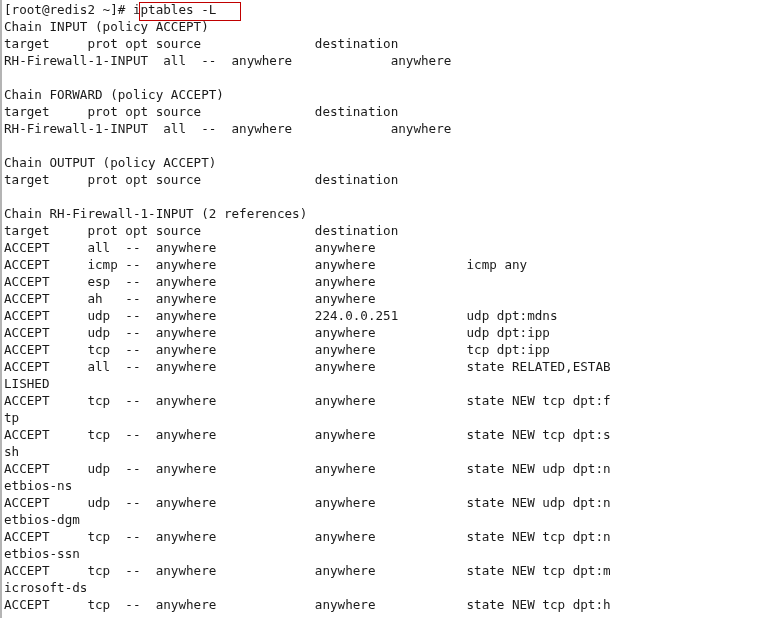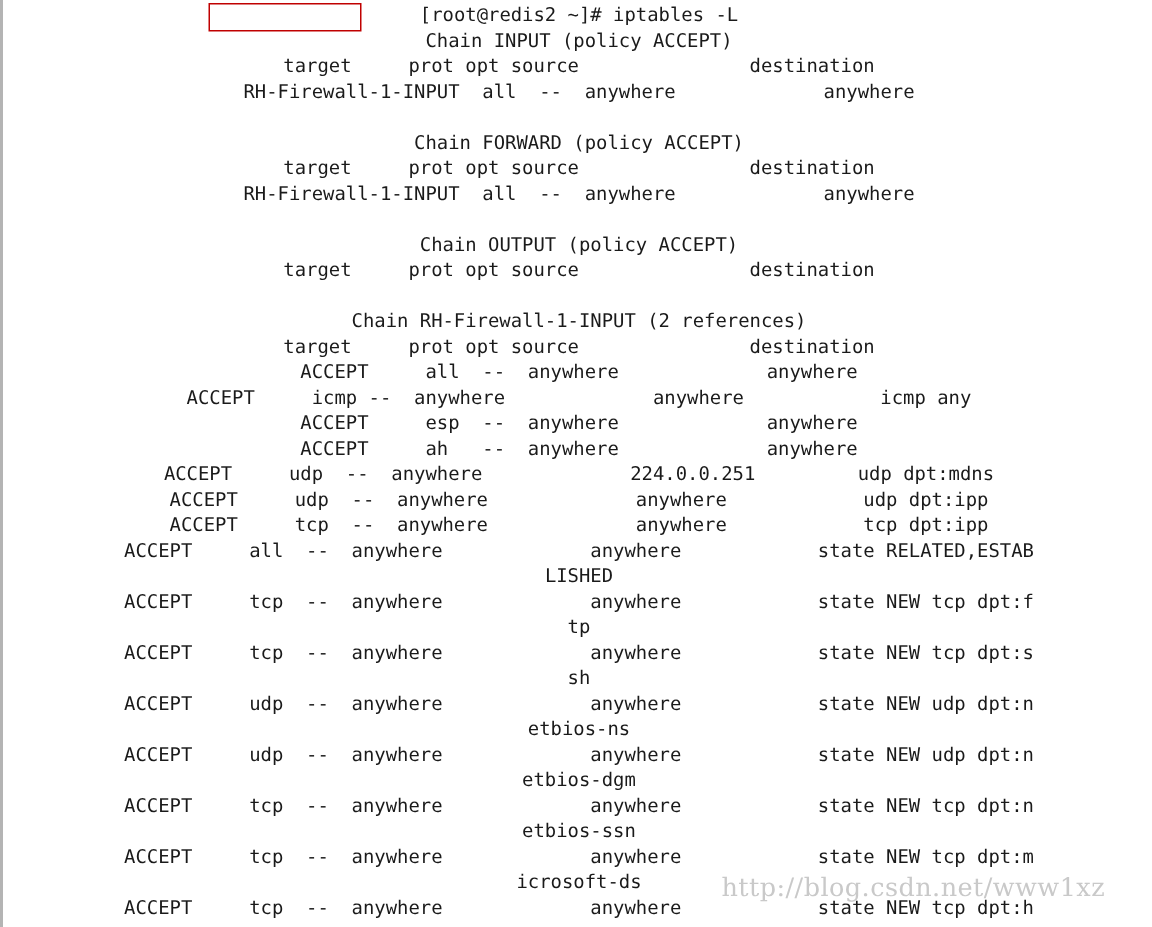--- a/index.html
+++ b/index.html
@@ -69,21 +69,20 @@
     line-height: 19px;
     color: #c9c9c9;
     white-space: pre;
     pointer-events: none;
     letter-spacing: 0.3px;
   }
 </style>
 </head>
 <body>
 
-<div id="terminal" style="background: rgb(255, 255, 255); text-align: center;">
+<div id="terminal" style="background: rgb(255, 255, 255);">
 
   <div id="console" style="color: rgb(26, 26, 26);"><span class="line">[root@redis2 ~]# iptables -L</span><span class="line">Chain INPUT (policy ACCEPT)</span><span class="line">target     prot opt source               destination</span><span class="line">RH-Firewall-1-INPUT  all  --  anywhere             anywhere</span><span class="line"></span><span class="line">Chain FORWARD (policy ACCEPT)</span><span class="line">target     prot opt source               destination</span><span class="line">RH-Firewall-1-INPUT  all  --  anywhere             anywhere</span><span class="line"></span><span class="line">Chain OUTPUT (policy ACCEPT)</span><span class="line">target     prot opt source               destination</span><span class="line"></span><span class="line">Chain RH-Firewall-1-INPUT (2 references)</span><span class="line">target     prot opt source               destination</span><span class="line">ACCEPT     all  --  anywhere             anywhere</span><span class="line">ACCEPT     icmp --  anywhere             anywhere            icmp any</span><span class="line">ACCEPT     esp  --  anywhere             anywhere</span><span class="line">ACCEPT     ah   --  anywhere             anywhere</span><span class="line">ACCEPT     udp  --  anywhere             224.0.0.251         udp dpt:mdns</span><span class="line">ACCEPT     udp  --  anywhere             anywhere            udp dpt:ipp</span><span class="line">ACCEPT     tcp  --  anywhere             anywhere            tcp dpt:ipp</span><span class="line">ACCEPT     all  --  anywhere             anywhere            state RELATED,ESTAB</span><span class="line">LISHED</span><span class="line">ACCEPT     tcp  --  anywhere             anywhere            state NEW tcp dpt:f</span><span class="line">tp</span><span class="line">ACCEPT     tcp  --  anywhere             anywhere            state NEW tcp dpt:s</span><span class="line">sh</span><span class="line">ACCEPT     udp  --  anywhere             anywhere            state NEW udp dpt:n</span><span class="line">etbios-ns</span><span class="line">ACCEPT     udp  --  anywhere             anywhere            state NEW udp dpt:n</span><span class="line">etbios-dgm</span><span class="line">ACCEPT     tcp  --  anywhere             anywhere            state NEW tcp dpt:n</span><span class="line">etbios-ssn</span><span class="line">ACCEPT     tcp  --  anywhere             anywhere            state NEW tcp dpt:m</span><span class="line">icrosoft-ds</span><span class="line">ACCEPT     tcp  --  anywhere             anywhere            state NEW tcp dpt:h</span></div>
 
   <div id="command-highlight-box" style="border-color: rgb(192, 0, 0);"></div>
 
-  <div id="watermark">http://blog.csdn.net/www1xz</div>
 
 </div>
 
 </body></html>

